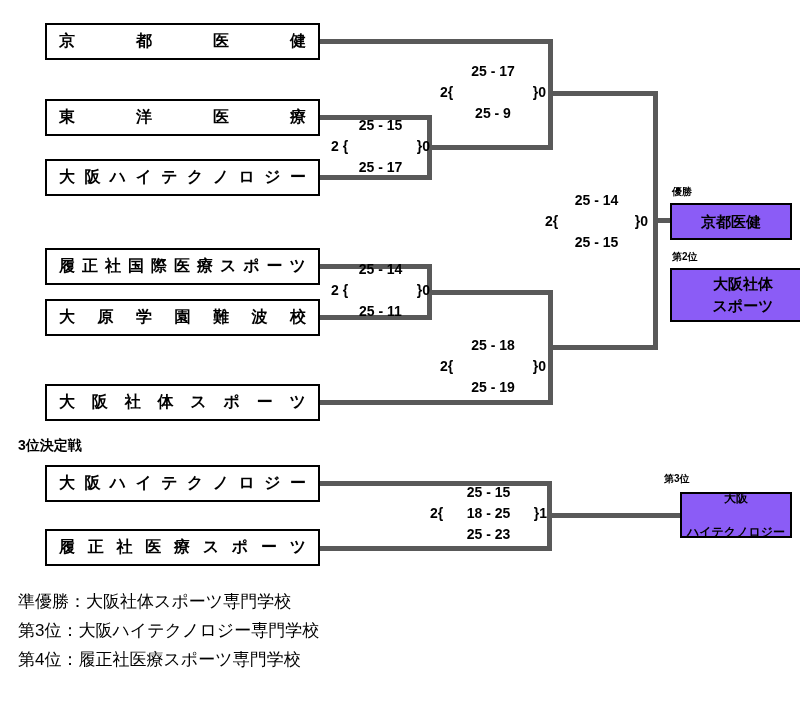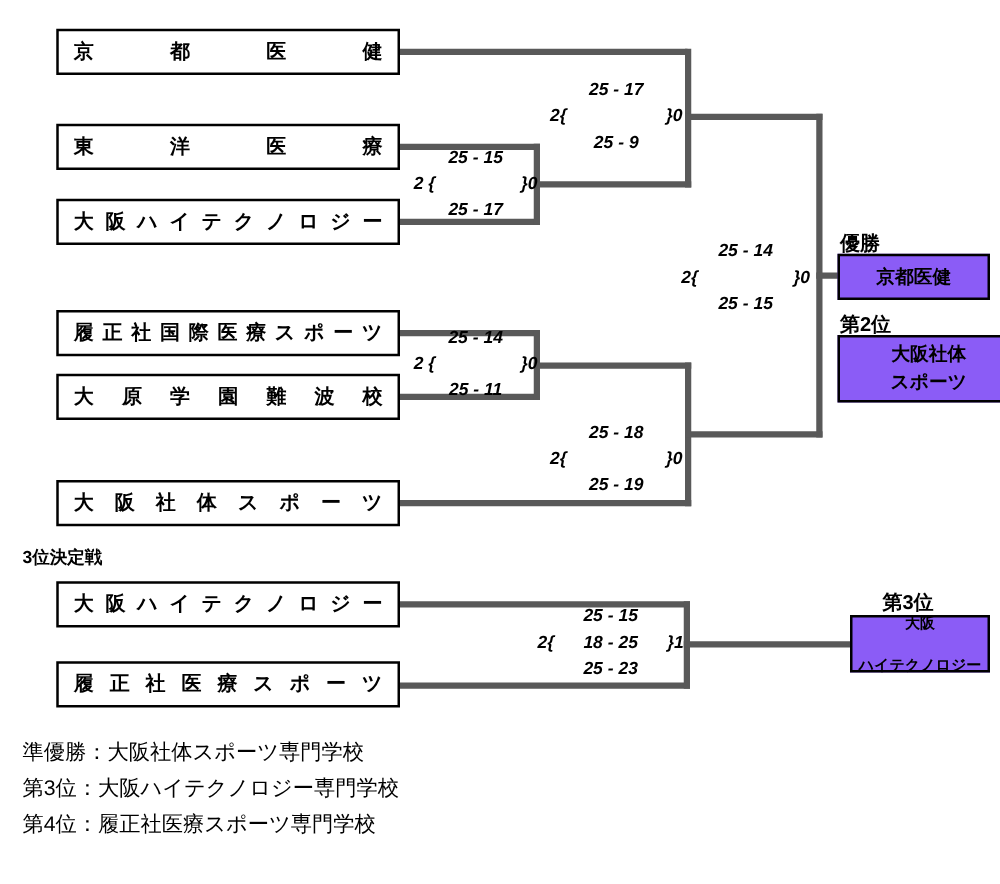--- a/index.html
+++ b/index.html
@@ -32,25 +32,24 @@
     z-index: 2;
   }
   .team-name { width: 100%; white-space: nowrap; }
   .justified { display: flex; justify-content: space-between; }
   .score-block {
     position: absolute;
     font-size: 14px;
     font-weight: bold;
     line-height: 15px;
     z-index: 3;
-    font-style: italic;
   }
   .score-row { height: 15px; margin-bottom: 6px; text-align: center; white-space: pre; }
   .score-mid { display: flex; justify-content: space-between; }
-  .side-label { position: absolute; font-size: 16px; font-weight: bold; white-space: nowrap; }
+  .side-label { position: absolute; font-size: 10px; font-weight: bold; white-space: nowrap; }
   .section-label { position: absolute; font-size: 14px; font-weight: bold; white-space: nowrap; }
   .result-box {
     position: absolute;
     border: 2px solid var(--border, #000);
     background: #8b5cf6;
     display: flex;
     flex-direction: column;
     align-items: center;
     justify-content: center;
     font-size: 15px;
@@ -255,21 +254,21 @@
   <div class="result-box" style="left:670px;top:203px;width:122px;height:37px">
     <div>京都医健</div>
   </div>
 
   <div class="side-label" style="left:672px;top:250px">第2位</div>
   <div class="result-box" style="left:670px;top:268px;width:146px;height:54px">
     <div>大阪社体</div>
     <div>スポーツ</div>
   </div>
 
-  <div class="side-label" style="left:706px;top:472px">第3位</div>
+  <div class="side-label" style="left:664px;top:472px">第3位</div>
   <div class="result-box small" style="left:680px;top:492px;width:112px;height:46px">
     <div>大阪</div>
     <div>ハイテクノロジー</div>
   </div>
 
   <div class="results">
     <div class="result-line">準優勝：大阪社体スポーツ専門学校</div>
     <div class="result-line">第3位：大阪ハイテクノロジー専門学校</div>
     <div class="result-line">第4位：履正社医療スポーツ専門学校</div>
   </div>

